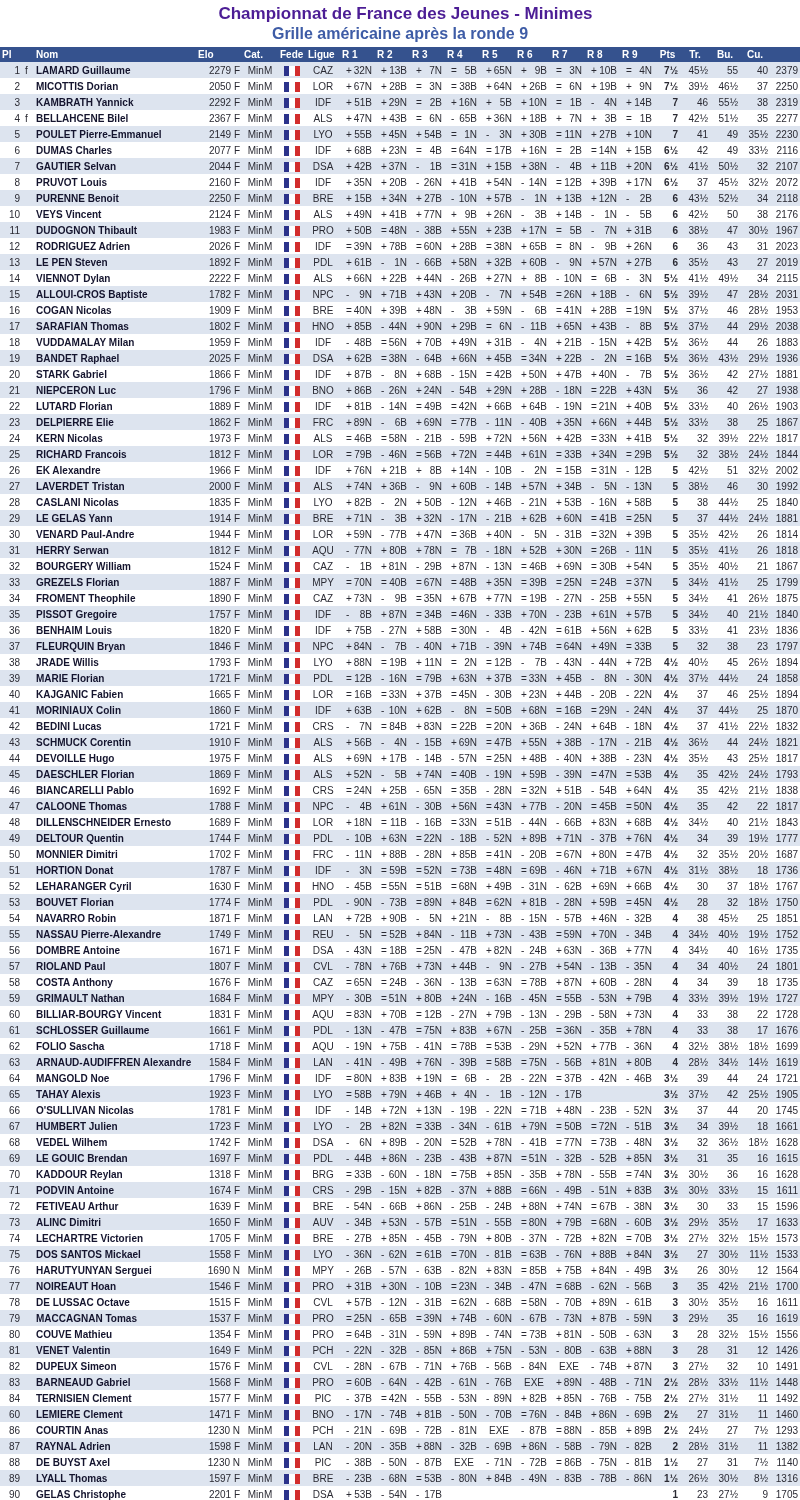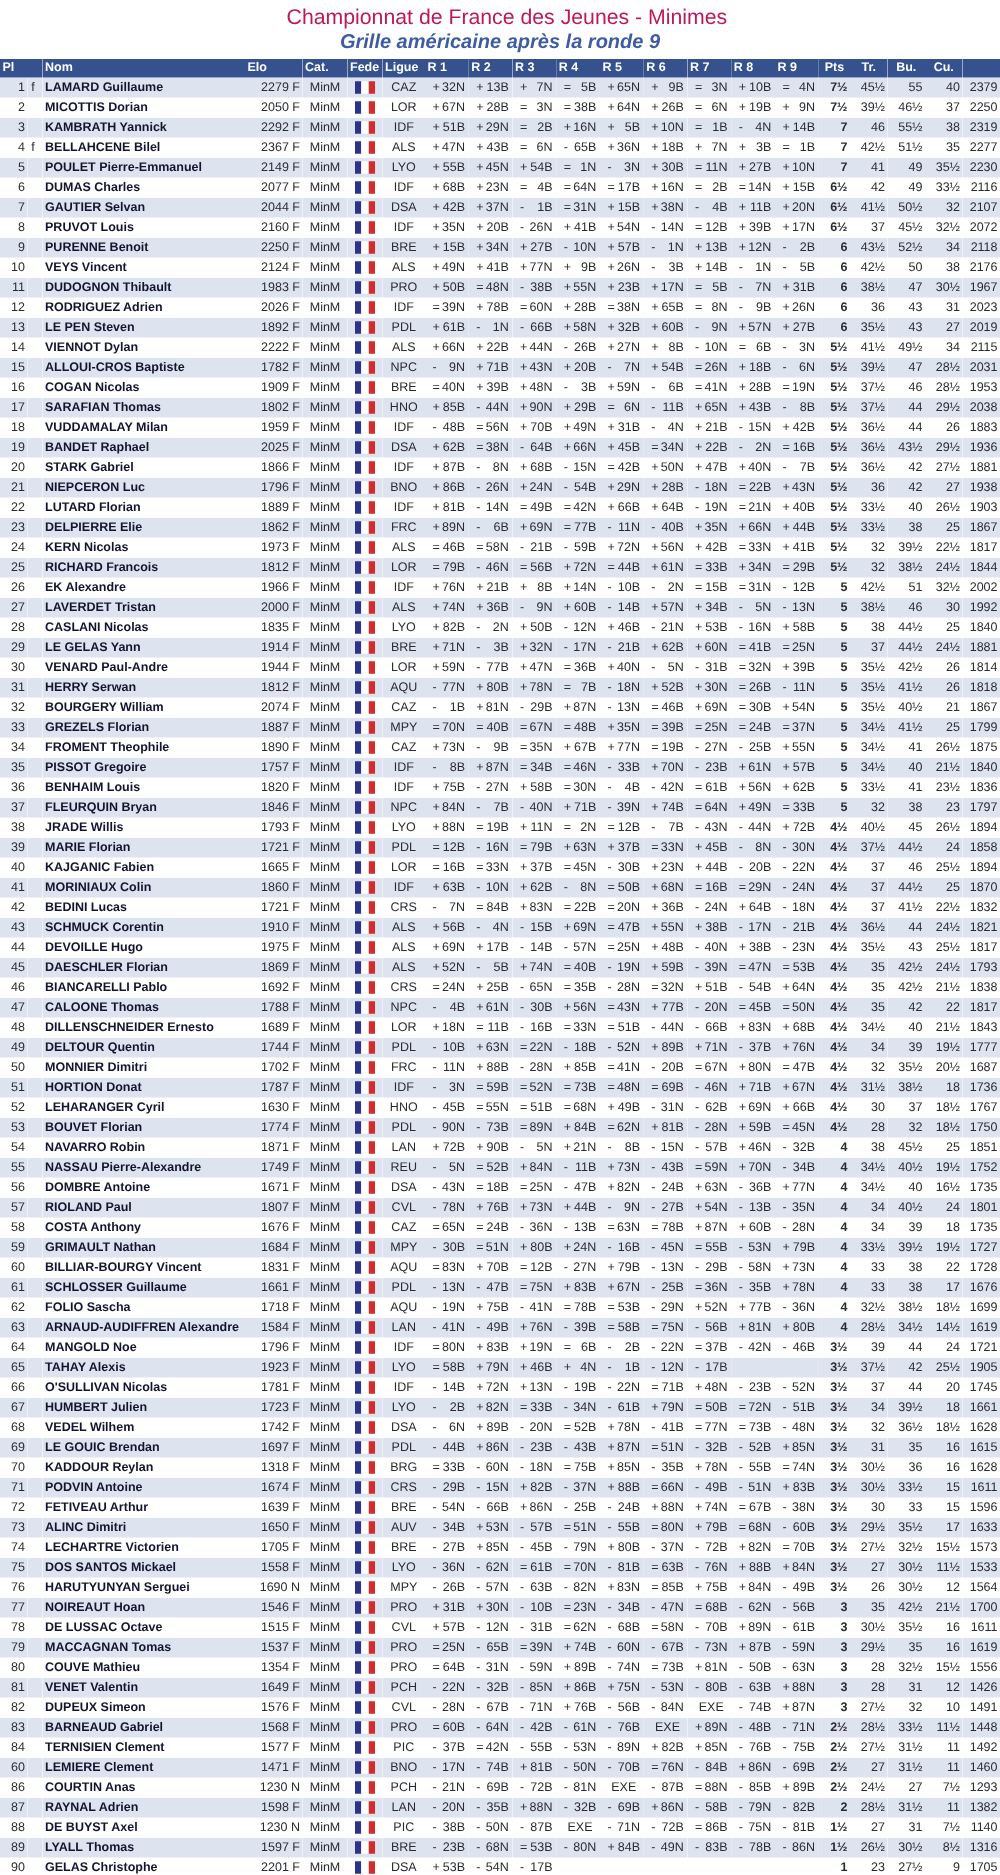--- a/index.html
+++ b/index.html
@@ -1,19 +1,19 @@
 <!DOCTYPE html>
 <html><head>
 <meta charset="utf-8">
 <style>
   html,body{margin:0;padding:0;background:#fff;}
   .page{width:800px;font-family:"Liberation Sans",sans-serif;}
   .title-block{text-align:center;padding-top:3px;}
-  .main-title{color:#be185d;font-weight:normal;font-size:17px;line-height:21px;padding-left:11px;}
-  .sub-title{color:#3e5ca6;font-weight:bold;font-size:16px;line-height:20px;font-style:italic;}
+  .main-title{color:#4c1d95;font-weight:bold;font-size:17px;line-height:21px;padding-left:11px;}
+  .sub-title{color:#3e5ca6;font-weight:bold;font-size:16px;line-height:20px;}
   table{border-collapse:collapse;table-layout:fixed;width:800px;margin-top:3px;}
   thead th{background:#35528e;color:#ffffff;font-weight:bold;font-size:10px;height:15px;padding:0 2px;white-space:nowrap;overflow:hidden;}
   tbody td{height:16px;padding:0 2px;font-size:10px;color:#2a2a33;white-space:nowrap;overflow:hidden;vertical-align:middle;}
   tbody tr:nth-child(odd){background:#dde4ef;}
   tbody tr:nth-child(even){background:#ffffff;}
   th.h-left{text-align:left;margin-left:27px;}
   th.h-right{text-align:center;}
   th.h-center{text-align:left;}
   td.c-pl{text-align:right;}
   td.c-t{text-align:left;padding-left:3px;color:#2a2a33;}
@@ -2349,21 +2349,21 @@
     <td class="c-num">35½</td>
     <td class="c-num">41½</td>
     <td class="c-num">26</td>
     <td class="c-num">1818</td>
   </tr>
 
   <tr>
     <td class="c-pl">32</td>
     <td class="c-t"></td>
     <td class="c-name">BOURGERY William</td>
-    <td class="c-elo">2074 F</td>
+    <td class="c-elo">1524 F</td>
     <td class="c-cat">MinM</td>
     <td class="c-fede"><span class="flag">
               <span class="fb"></span>
               <span class="fw"></span>
               <span class="fr"></span>
             </span></td>
     <td class="c-ligue">CAZ</td>
     <td class="c-rd">
             <div class="rd-in">
               <span class="sg">-</span>

